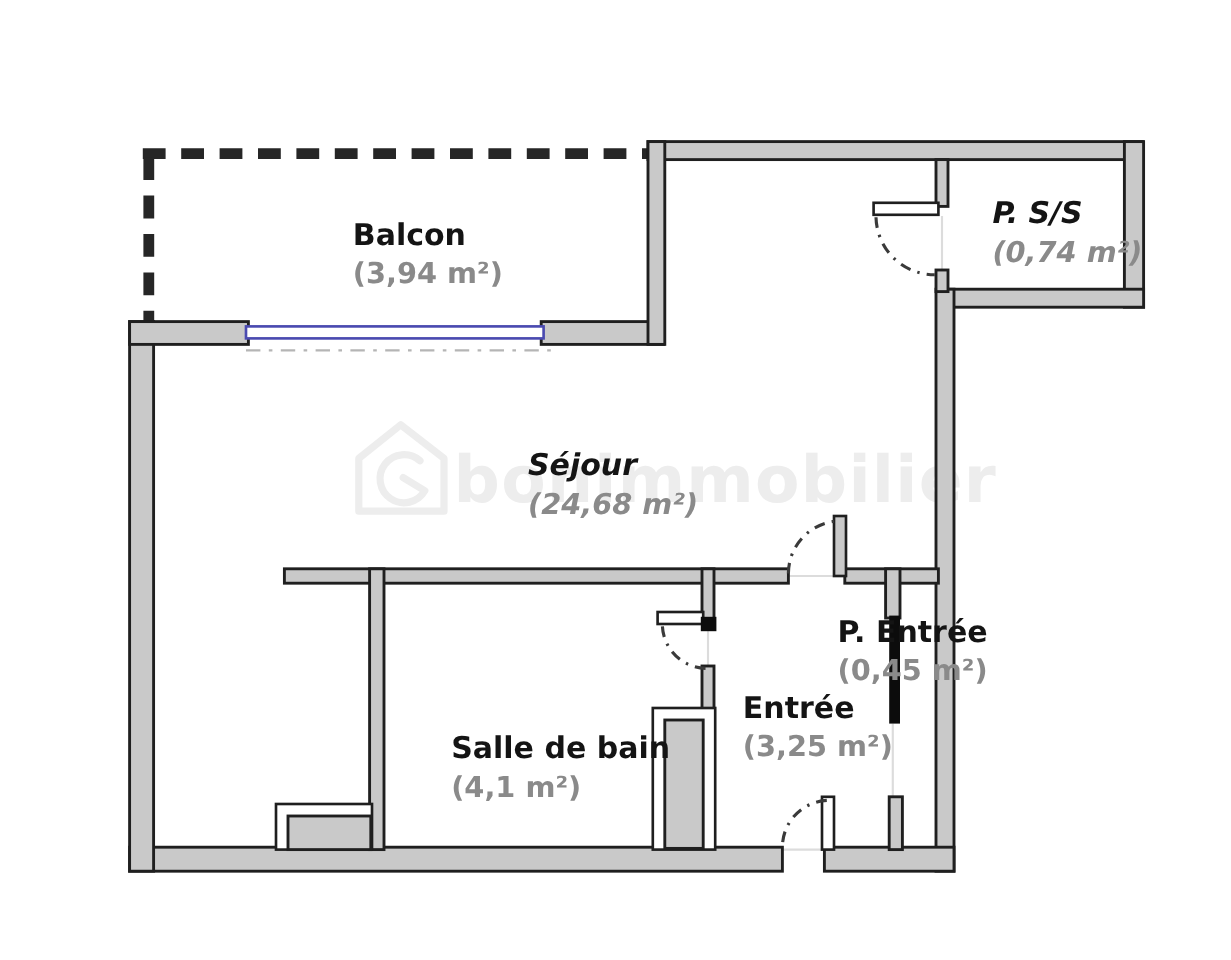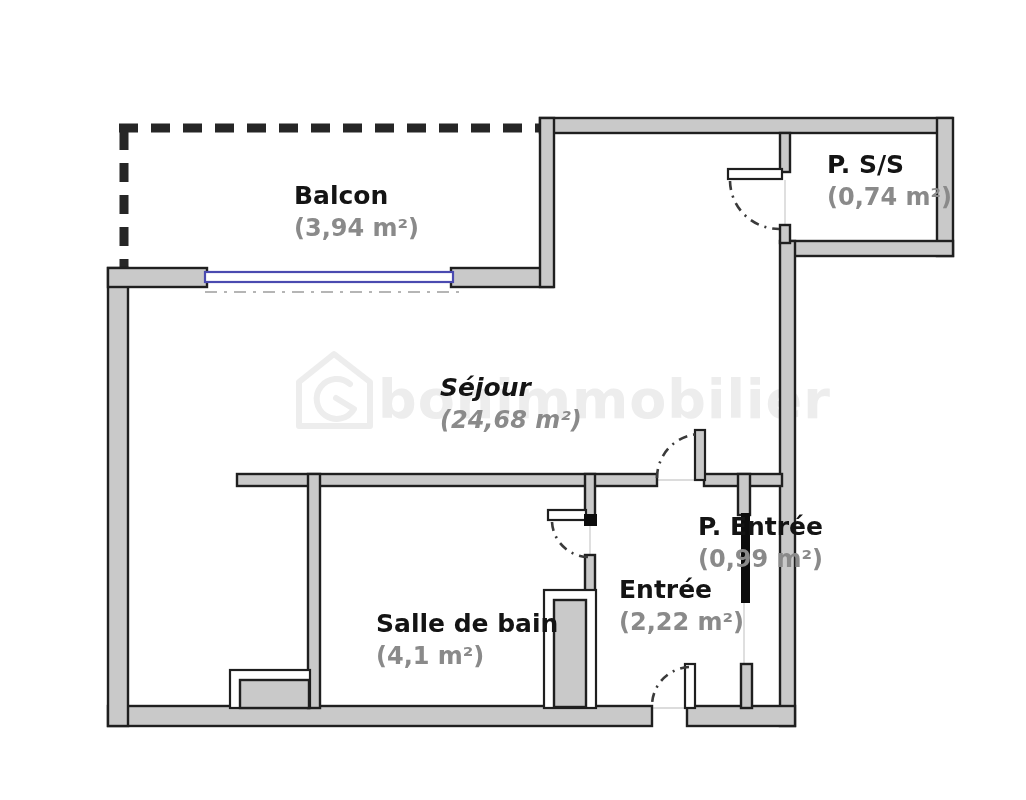--- a/index.html
+++ b/index.html
@@ -105,39 +105,39 @@
 
       <rect class="black-bar" x="741" y="513" width="9" height="90"></rect>
     </g>
   </svg>
 
   <div class="room-label" style="left:294px; top:183px;">
     <div class="room-name">Balcon</div>
     <div class="room-area">(3,94 m²)</div>
   </div>
 
-  <div class="room-label" style="left:827px; top:152px;">
+  <div class="room-label" style="left:827px; top:165px;font-style:italic;">
     <div class="room-name">P. S/S</div>
     <div class="room-area">(0,74 m²)</div>
   </div>
 
   <div class="room-label" style="left:440px; top:375px;font-style:italic;">
     <div class="room-name">Séjour</div>
     <div class="room-area">(24,68 m²)</div>
   </div>
 
 
   <div class="room-label" style="left:376px; top:611px;">
     <div class="room-name">Salle de bain</div>
     <div class="room-area">(4,1 m²)</div>
   </div>
 
   <div class="room-label" style="left:650px; top:514px;margin-left:48px;">
     <div class="room-name">P. Entrée</div>
-    <div class="room-area">(0,99 m²)</div>
+    <div class="room-area">(0,45 m²)</div>
   </div>
 
   <div class="room-label" style="left:619px; top:577px;">
     <div class="room-name">Entrée</div>
-    <div class="room-area">(2,22 m²)</div>
+    <div class="room-area">(3,25 m²)</div>
   </div>
 
 </div>
 
 </body></html>

